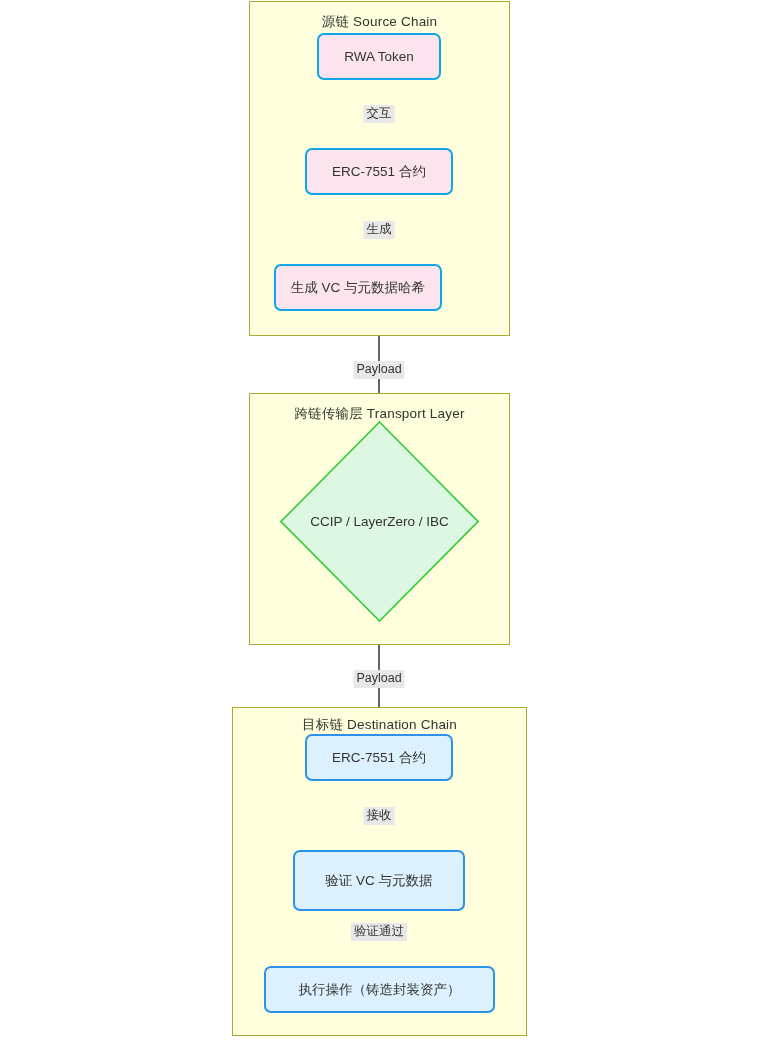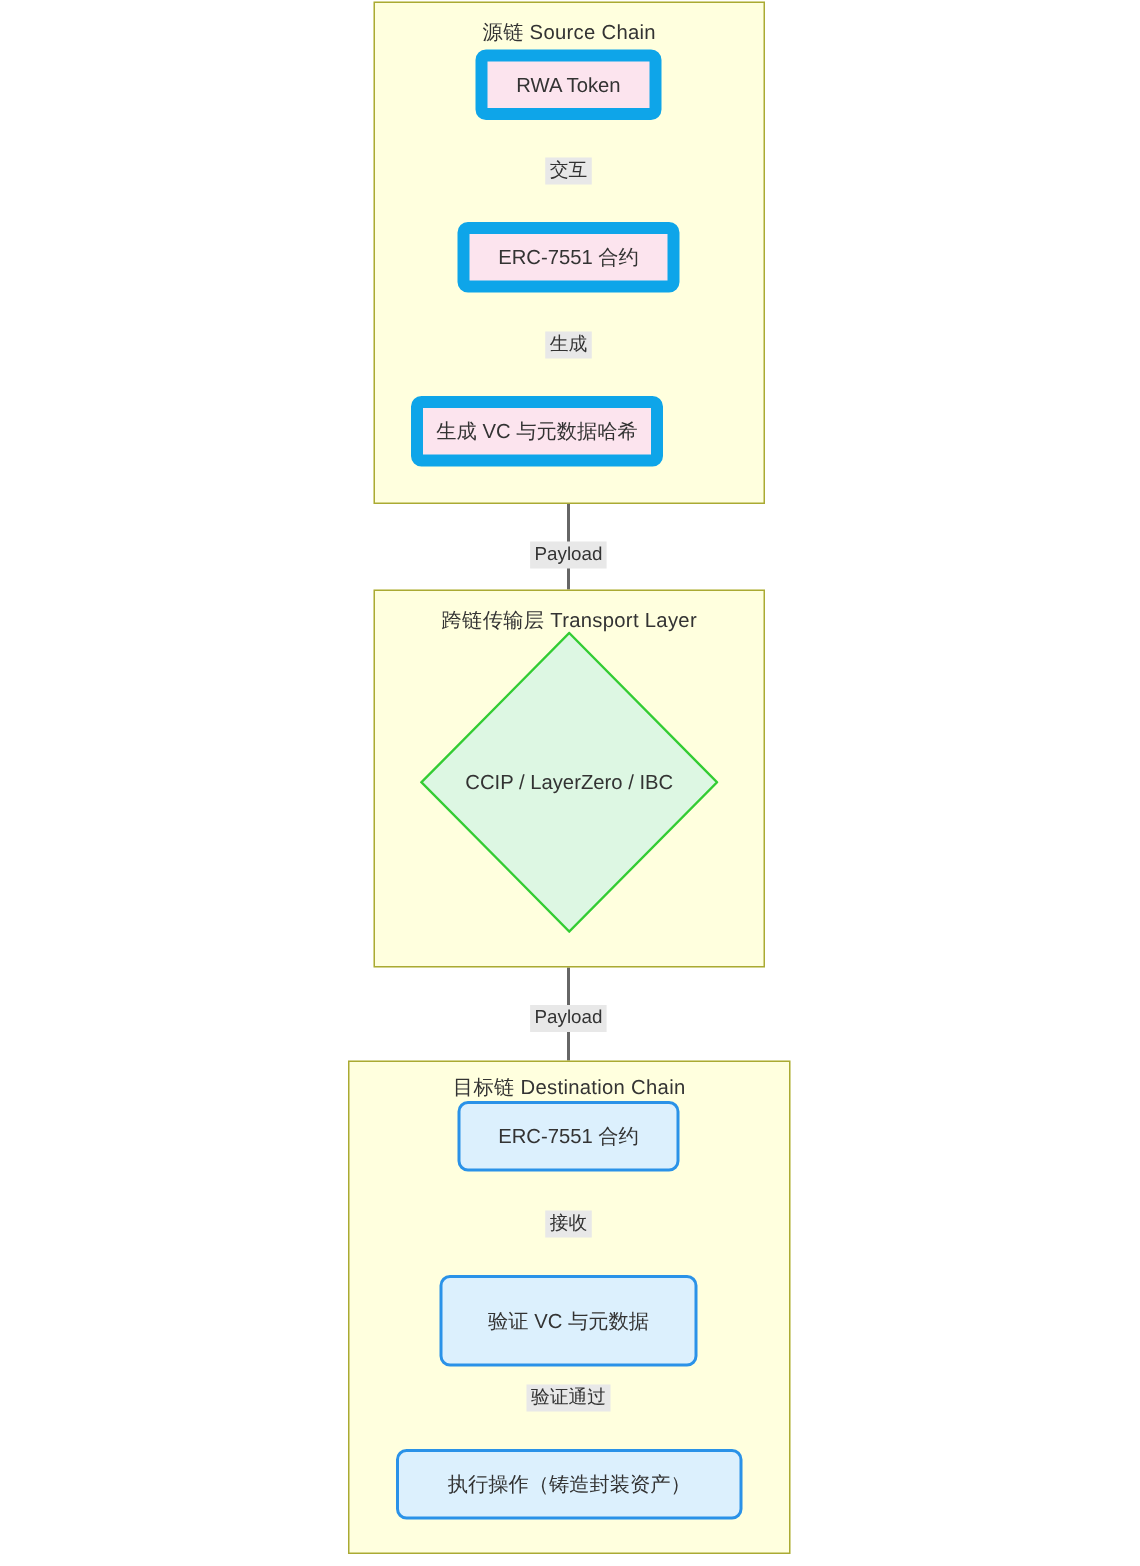--- a/index.html
+++ b/index.html
@@ -48,21 +48,21 @@
     align-items: center;
     justify-content: center;
     border-radius: 7px;
     font-size: 13.5px;
     color: #333333;
     white-space: nowrap;
     text-align: center;
   }
   .node.pink {
     background: #fce4ee;
-    border: 8px solid #0ea5e9;
+    border: 2px solid #0ea5e9;
   }
   .node.blue {
     background: #dcf0fd;
     border: 2px solid #2a92e8;
   }
 
   
   .diamond-wrap {
     position: absolute;
   }

